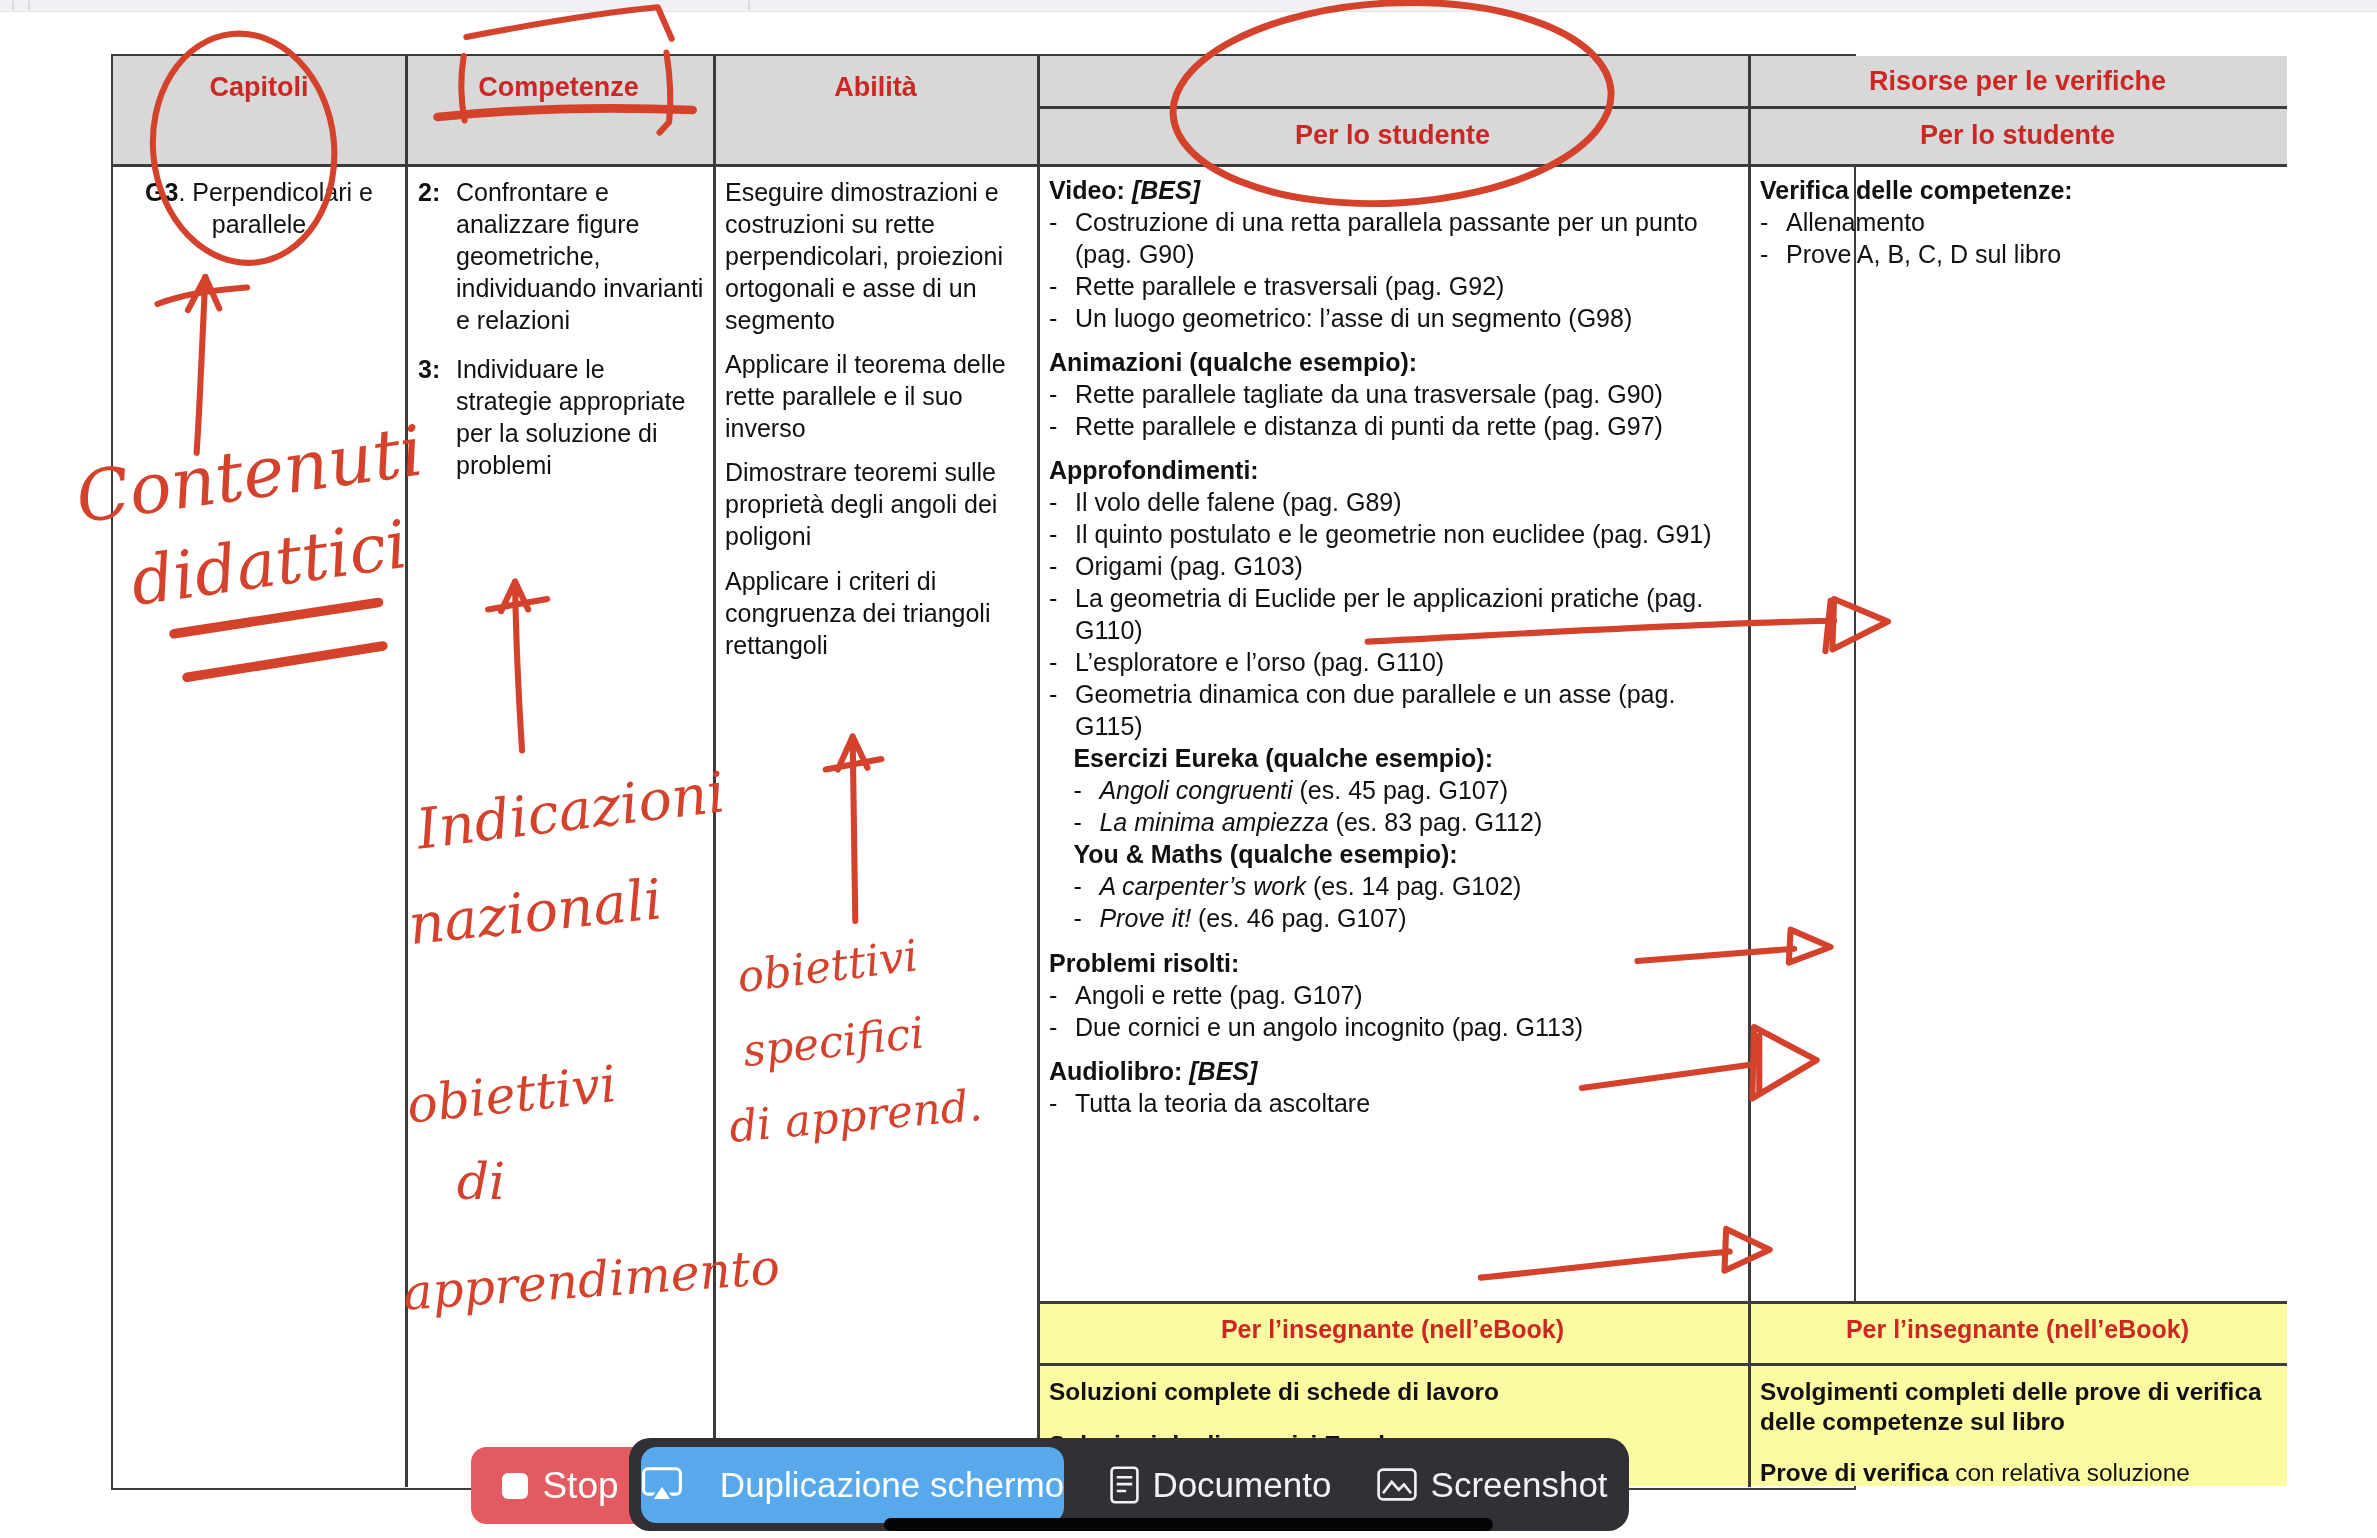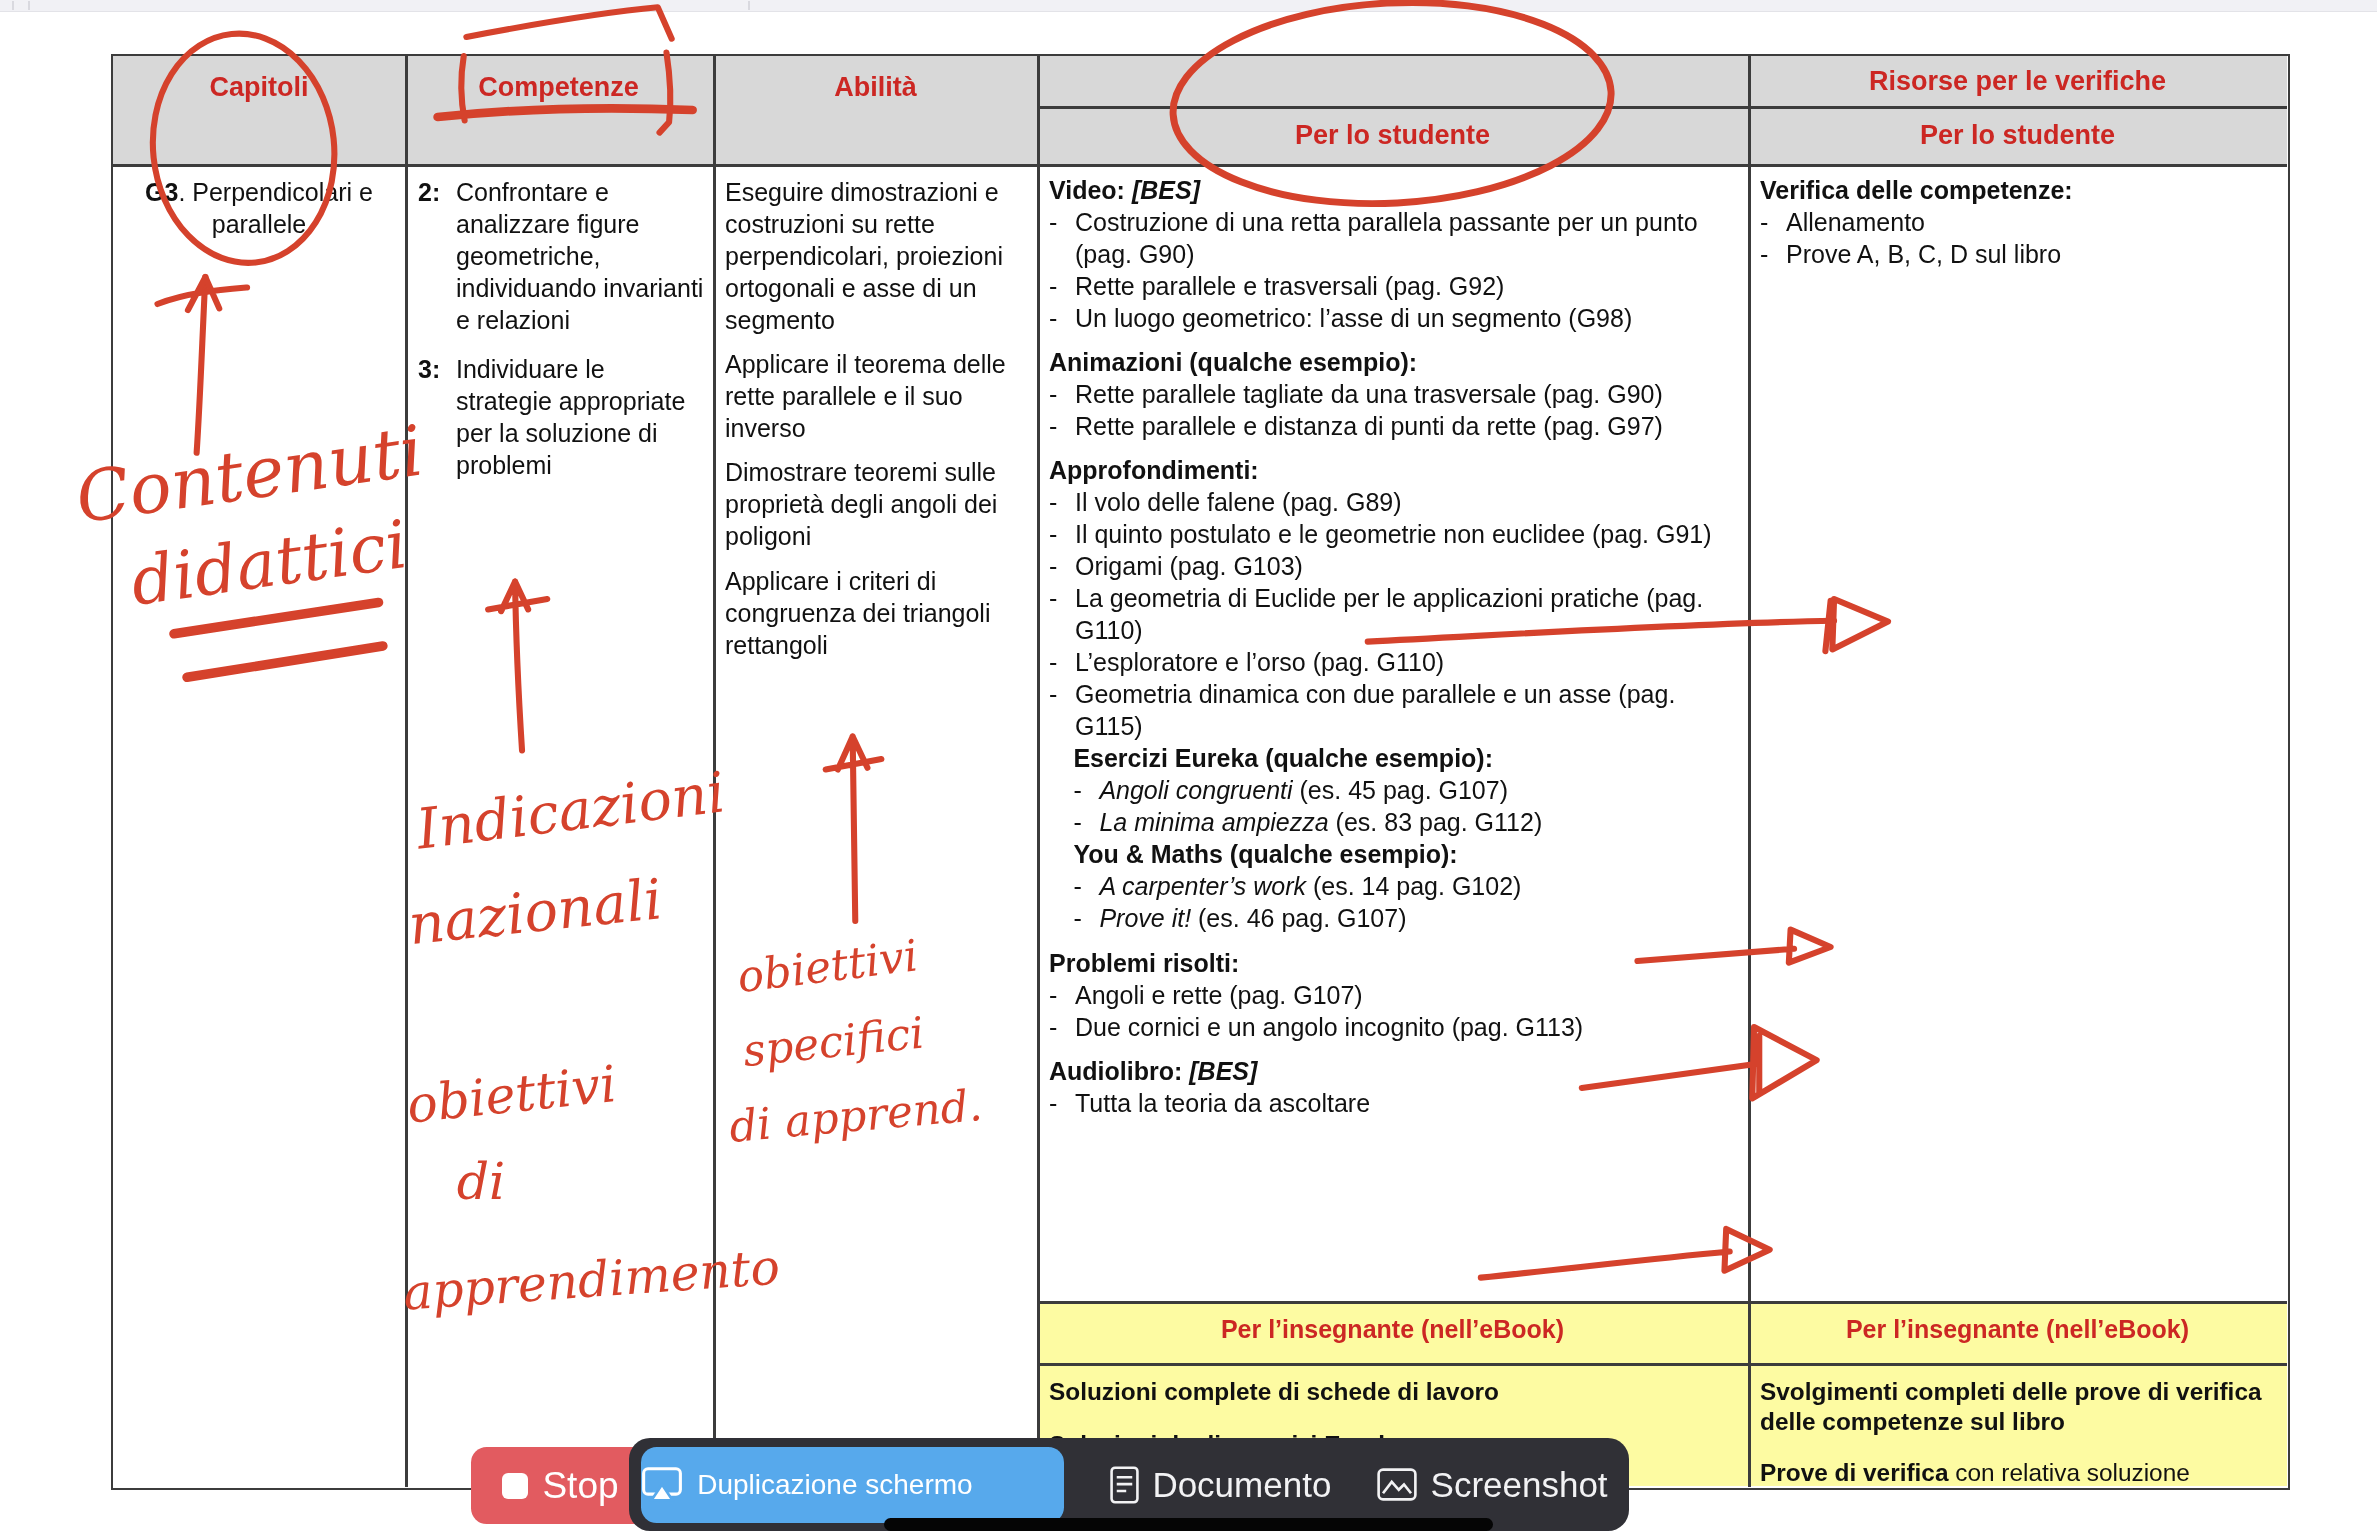--- a/index.html
+++ b/index.html
@@ -2,21 +2,21 @@
 <html style="font-size:14px"><head>
 <meta charset="utf-8">
 <style>
   html,body{margin:0;padding:0;background:#fff;}
   #screen{position:relative;width:2377px;height:1539px;overflow:hidden;background:#fff;
           font-family:"Liberation Sans",sans-serif;color:#111;}
   
   .strip{position:absolute;left:0;top:0;width:2377px;height:11.3px;background:#f1f1f5;border-bottom:0.9px solid #e3e3e8;z-index:1;}
   .strip .tick{position:absolute;top:0.9px;width:1.7px;height:9.6px;background:#d9d9df;}
   
-  #tbl{position:absolute;left:111px;top:54px;width:2179px;height:1436px;border:2.6px solid #3c3c3c;box-sizing:border-box;background:#fff;z-index:2;}
+  #tbl{position:absolute;left:111px;top:54px;width:1745px;height:1436px;border:2.6px solid #3c3c3c;box-sizing:border-box;background:#fff;z-index:2;}
   .bgGray{position:absolute;left:0;top:0;width:2174px;height:108px;background:#d8d8d8;}
   .bgYellow{position:absolute;left:924px;top:1245px;width:1250px;height:185px;background:#fdfba2;}
   .vline,.hline{position:absolute;background:#3c3c3c;}
   .vline{width:2.6px;top:0;height:1431px;}
   .hline{height:2.6px;}
   .cell{position:absolute;box-sizing:border-box;overflow:hidden;}
   .hcell{color:#cc2723;font-weight:bold;font-size:27px;text-align:center;}
   .body-cell{font-size:25px;line-height:32px;}
   .sec{margin-top:12.2px;}
   .sec-title{font-weight:bold;}
@@ -31,21 +31,21 @@
   
   #ink{position:absolute;left:0;top:0;z-index:6;pointer-events:none;}
   #ink path,#ink ellipse,#ink polygon{stroke:#d5422c;fill:none;stroke-linecap:round;stroke-linejoin:round;}
   .hw{font-family:"DejaVu Serif",serif;font-style:italic;fill:#d5422c;}
   
   .panel{position:absolute;background:#303036;border-radius:21px;z-index:8;display:flex;align-items:center;color:#f2f2f4;font-size:35px;}
   #stop-btn{position:absolute;left:471px;top:1447px;width:179px;height:77px;background:#e25b60;border-radius:15.7px;z-index:8;
             display:flex;align-items:center;justify-content:center;gap:14px;color:#fff;font-size:37px;}
   .stop-sq{width:26px;height:26px;background:#fff;border-radius:6.1px;}
   #panel1{left:629px;top:1438px;width:1000px;height:93px;gap:0;}
-  #mirror-btn{margin-left:12.2px;width:423px;height:76px;background:#57a9ec;border-radius:15.7px;display:flex;align-items:center;justify-content:flex-start;gap:14px;color:#fff;font-size:28px;}
+  #mirror-btn{margin-left:12.2px;width:423px;height:76px;background:#57a9ec;border-radius:15.7px;display:flex;align-items:center;justify-content:space-between;gap:14px;color:#fff;font-size:35px;}
   .titem{display:flex;align-items:center;gap:12.2px;margin-left:45px;}
   #panel2{left:1657px;top:1438px;width:320px;height:93px;justify-content:center;gap:10.4px;}
   .aa-small{font-size:22.6px;}
   .aa-big{font-size:37px;}
   #home{position:absolute;left:884px;top:1518px;width:609px;height:13px;border-radius:7px;background:#050505;z-index:9;}
   svg.icon{display:block;}
 </style>
 </head>
 <body>
 

